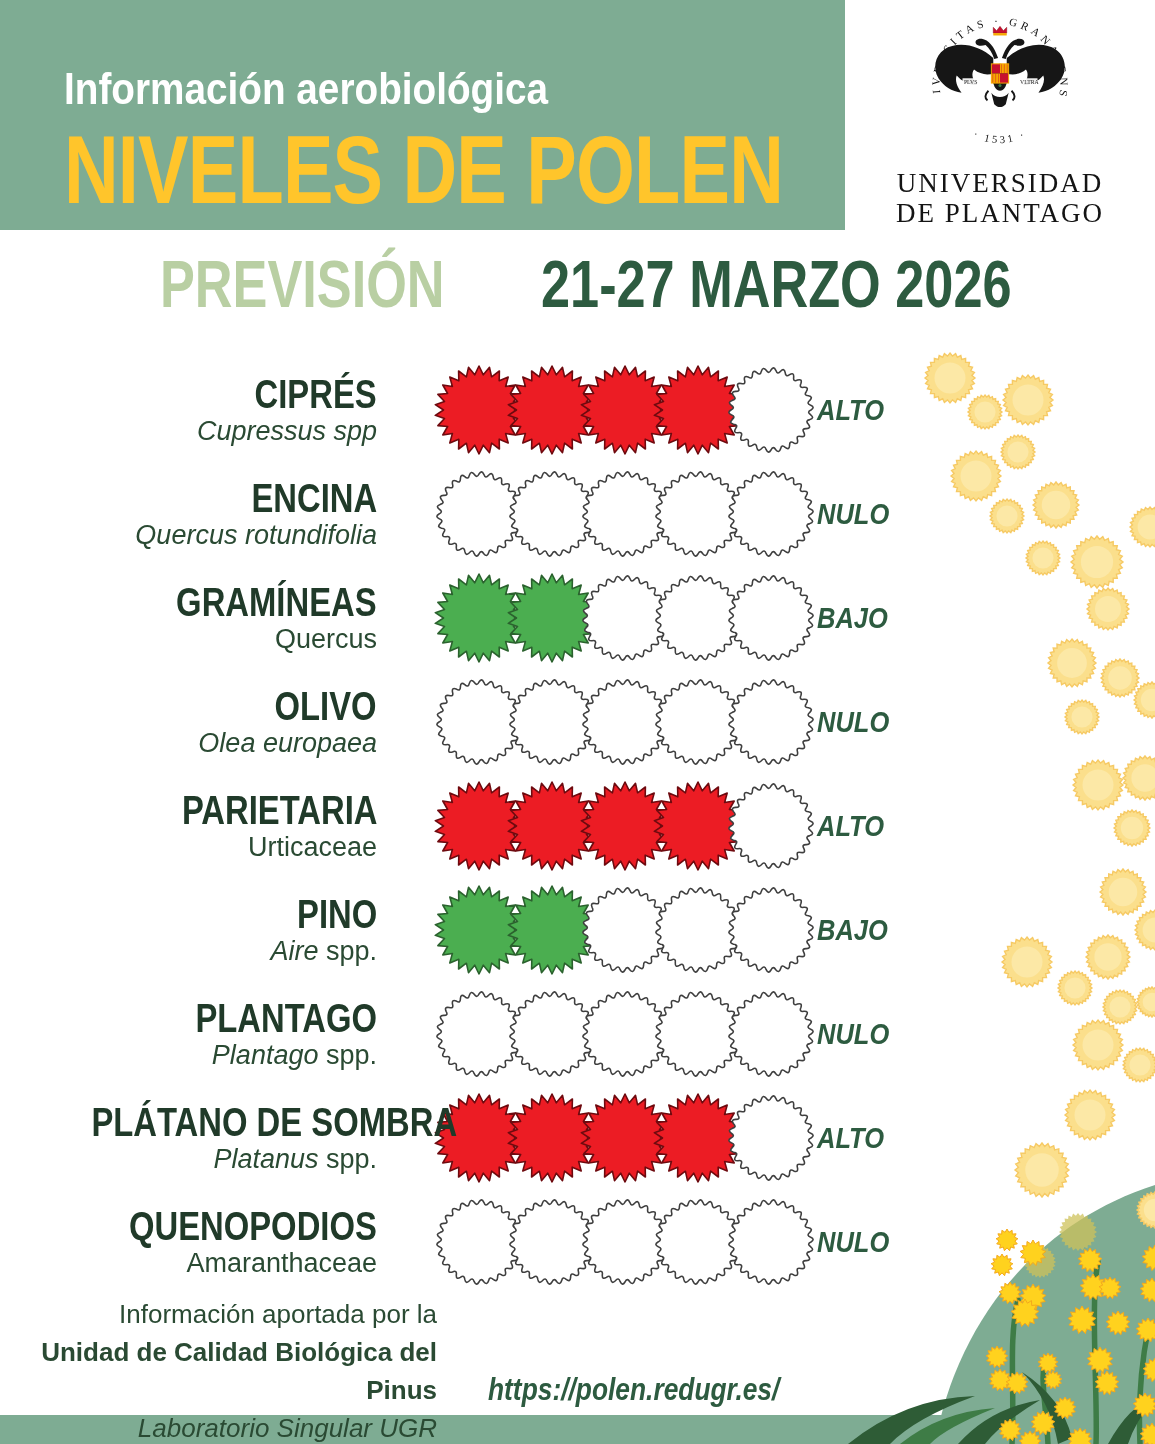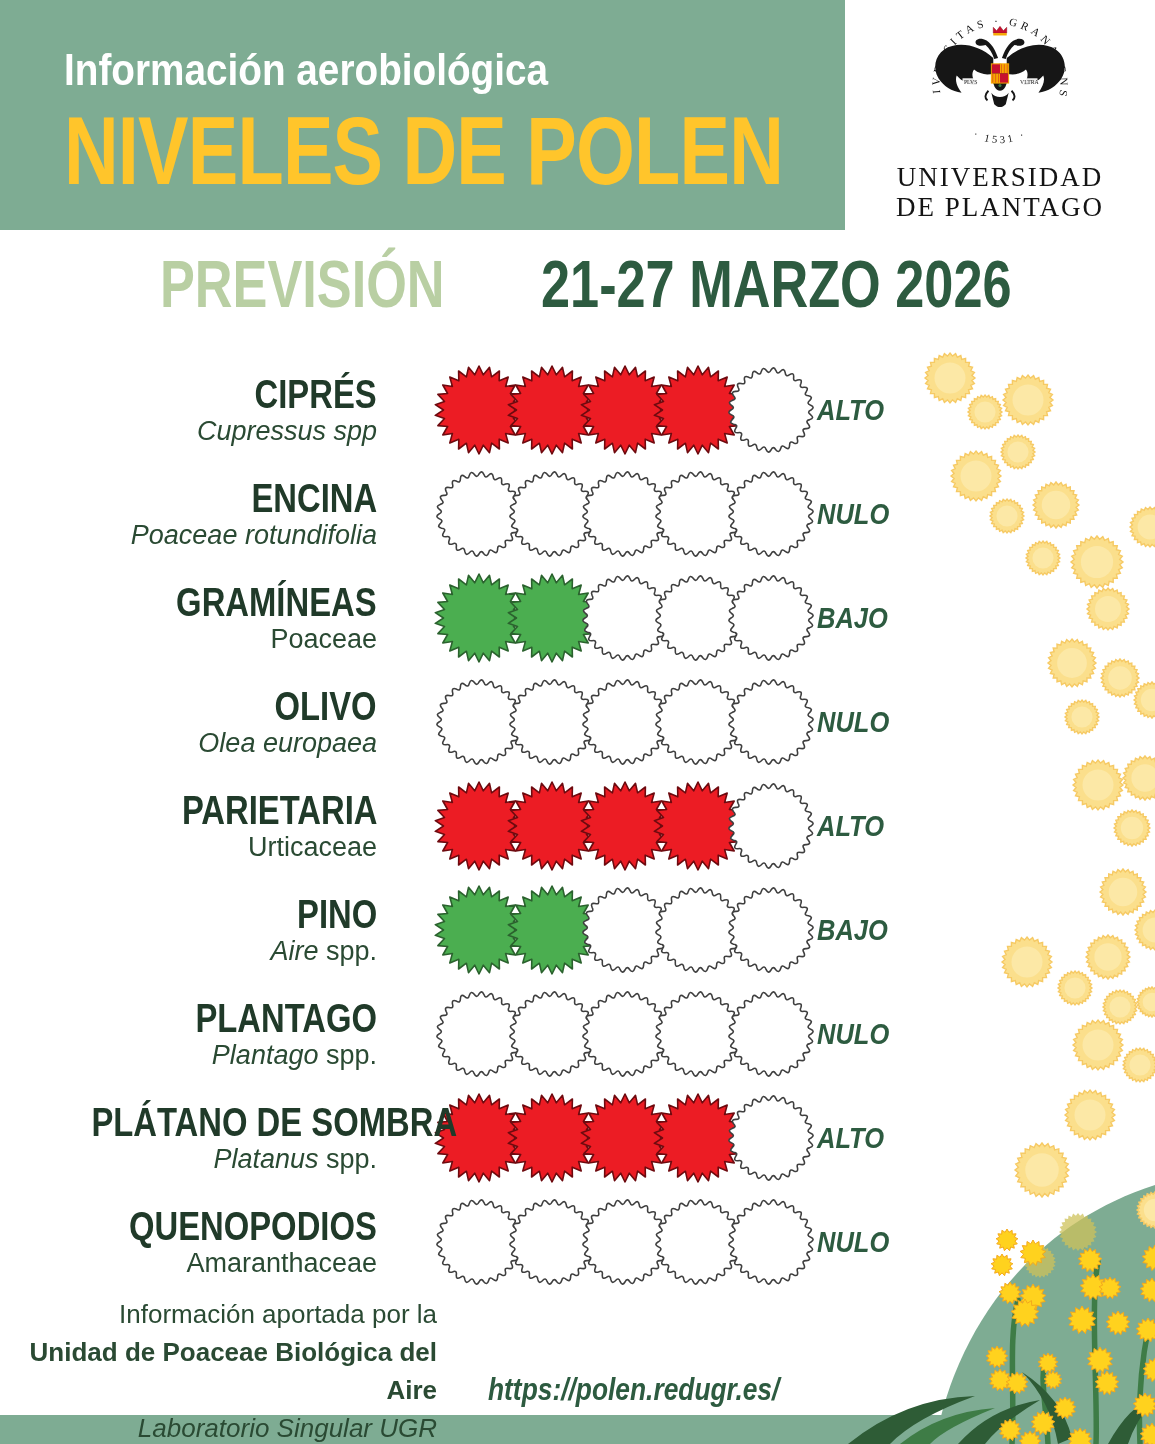--- a/index.html
+++ b/index.html
@@ -1,30 +1,30 @@
 <!DOCTYPE html>
 <html><head>
 <meta charset="utf-8">
 <style>
   html,body{margin:0;padding:0;background:#ffffff;}
   .poster{position:relative;width:1155px;height:1444px;overflow:hidden;background:#ffffff;
           font-family:"Liberation Sans",sans-serif;}
   
   .band{position:absolute;left:0;top:0;width:845px;height:230px;background:#7EAC93;
-        box-sizing:border-box;padding:46px 0 0 64px;}
+        box-sizing:border-box;padding:65px 0 0 64px;}
   .supertitle{color:#ffffff;font-size:44px;font-weight:bold;line-height:1.08;
               display:inline-block;transform:scaleX(.88);transform-origin:0 50%;}
   .title{color:#FFC52B;font-size:97px;font-weight:bold;line-height:1;margin-top:8px;
          letter-spacing:-1px;display:inline-block;transform:scaleX(.78);transform-origin:0 50%;white-space:nowrap;}
   
   .logo{position:absolute;left:845px;top:0;width:310px;height:232px;background:#ffffff;
         display:flex;flex-direction:column;align-items:center;padding-top:10px;box-sizing:border-box;}
   .logo svg{display:block;}
   .inst{font-family:"Liberation Serif",serif;color:#141414;font-size:27px;letter-spacing:2px;
-        line-height:1.12;text-align:center;margin-top:2px;}
+        line-height:1.12;text-align:center;margin-top:8px;}
   
   .forecast{position:absolute;left:160px;top:250px;display:flex;align-items:baseline;gap:4px;}
   .prev{color:#B9CFA3;font-size:67px;font-weight:bold;line-height:1;
         display:inline-block;transform:scaleX(.78);transform-origin:0 50%;white-space:nowrap;}
   .daterange{color:#2D5B40;font-size:67px;font-weight:bold;line-height:1;margin-left:12px;
         display:inline-block;transform:scaleX(.78);transform-origin:0 50%;white-space:nowrap;}
   
   .rows{position:absolute;left:0;top:358px;width:1155px;}
   .row{display:flex;align-items:center;height:104px;}
   .names{width:377px;text-align:right;flex:0 0 377px;}
@@ -235,36 +235,36 @@
           <path d="M192.0 2.0 L196.3 10.8 L202.5 3.3 L204.6 12.8 L212.4 7.0 L212.2 16.8 L221.2 13.1 L218.6 22.5 L228.2 21.0 L223.4 29.5 L233.1 30.4 L226.5 37.5 L235.7 40.7 L227.5 46.0 L235.7 51.3 L226.5 54.5 L233.1 61.6 L223.4 62.5 L228.2 71.0 L218.6 69.5 L221.2 78.9 L212.2 75.2 L212.4 85.0 L204.6 79.2 L202.5 88.7 L196.3 81.2 L192.0 90.0 L187.7 81.2 L181.5 88.7 L179.4 79.2 L171.6 85.0 L171.8 75.2 L162.8 78.9 L165.4 69.5 L155.8 71.0 L160.6 62.5 L150.9 61.6 L157.5 54.5 L148.3 51.3 L156.5 46.0 L148.3 40.7 L157.5 37.5 L150.9 30.4 L160.6 29.5 L155.8 21.0 L165.4 22.5 L162.8 13.1 L171.8 16.8 L171.6 7.0 L179.4 12.8 L181.5 3.3 L187.7 10.8 Z" fill="#EC1C24" stroke="#6E0A0F" stroke-width="1.6" stroke-linejoin="round"></path>
           <path d="M265.0 2.0 L269.3 10.8 L275.5 3.3 L277.6 12.8 L285.4 7.0 L285.2 16.8 L294.2 13.1 L291.6 22.5 L301.2 21.0 L296.4 29.5 L306.1 30.4 L299.5 37.5 L308.7 40.7 L300.5 46.0 L308.7 51.3 L299.5 54.5 L306.1 61.6 L296.4 62.5 L301.2 71.0 L291.6 69.5 L294.2 78.9 L285.2 75.2 L285.4 85.0 L277.6 79.2 L275.5 88.7 L269.3 81.2 L265.0 90.0 L260.7 81.2 L254.5 88.7 L252.4 79.2 L244.6 85.0 L244.8 75.2 L235.8 78.9 L238.4 69.5 L228.8 71.0 L233.6 62.5 L223.9 61.6 L230.5 54.5 L221.3 51.3 L229.5 46.0 L221.3 40.7 L230.5 37.5 L223.9 30.4 L233.6 29.5 L228.8 21.0 L238.4 22.5 L235.8 13.1 L244.8 16.8 L244.6 7.0 L252.4 12.8 L254.5 3.3 L260.7 10.8 Z" fill="#EC1C24" stroke="#6E0A0F" stroke-width="1.6" stroke-linejoin="round"></path>
           <path d="M338.0 6.0 Q340.7 1.6 342.8 6.3 Q344.4 11.1 347.6 7.2 Q351.2 3.5 352.2 8.6 Q352.6 13.6 356.6 10.6 Q361.0 7.9 360.7 13.1 Q359.9 18.1 364.5 16.1 Q369.5 14.5 367.9 19.5 Q365.9 24.1 370.9 23.3 Q376.1 23.0 373.4 27.4 Q370.4 31.4 375.4 31.8 Q380.5 32.8 376.8 36.4 Q372.9 39.6 377.7 41.2 Q382.4 43.3 378.0 46.0 Q373.4 48.1 377.7 50.8 Q381.8 54.0 376.8 55.6 Q371.9 56.6 375.4 60.2 Q378.6 64.3 373.4 64.6 Q368.4 64.4 370.9 68.7 Q373.0 73.4 367.9 72.5 Q363.1 71.1 364.5 75.9 Q365.4 81.0 360.7 78.9 Q356.4 76.4 356.6 81.4 Q356.3 86.6 352.2 83.4 Q348.6 79.9 347.6 84.8 Q346.0 89.8 342.8 85.7 Q340.1 81.4 338.0 86.0 Q335.3 90.4 333.2 85.7 Q331.6 80.9 328.4 84.8 Q324.8 88.5 323.8 83.4 Q323.4 78.4 319.4 81.4 Q315.0 84.1 315.3 78.9 Q316.1 73.9 311.5 75.9 Q306.5 77.5 308.1 72.5 Q310.1 67.9 305.1 68.7 Q299.9 69.0 302.6 64.6 Q305.6 60.6 300.6 60.2 Q295.5 59.2 299.2 55.6 Q303.1 52.4 298.3 50.8 Q293.6 48.7 298.0 46.0 Q302.6 43.9 298.3 41.2 Q294.2 38.0 299.2 36.4 Q304.1 35.4 300.6 31.8 Q297.4 27.7 302.6 27.4 Q307.6 27.6 305.1 23.3 Q303.0 18.6 308.1 19.5 Q312.9 20.9 311.5 16.1 Q310.6 11.0 315.3 13.1 Q319.6 15.6 319.4 10.6 Q319.7 5.4 323.8 8.6 Q327.4 12.1 328.4 7.2 Q330.0 2.2 333.2 6.3 Q335.9 10.6 338.0 6.0 Z" fill="#ffffff" stroke="#3F3F3F" stroke-width="1.6"></path>
         </svg>
       <div class="levelcell"><span class="lvl">ALTO</span></div>
     </div>
 
     <div class="row">
       <div class="names">
         <div><span class="nm">ENCINA</span></div>
-        <div class="sci"><i class="sci-i">Poaceae rotundifolia</i><span class="sci-r"></span></div>
+        <div class="sci"><i class="sci-i">Quercus rotundifolia</i><span class="sci-r"></span></div>
       </div>
       <svg class="badges" viewBox="0 0 384 92" width="384" height="92">
           <path d="M46.0 6.0 Q48.7 1.6 50.8 6.3 Q52.4 11.1 55.6 7.2 Q59.2 3.5 60.2 8.6 Q60.6 13.6 64.6 10.6 Q69.0 7.9 68.7 13.1 Q67.9 18.1 72.5 16.1 Q77.5 14.5 75.9 19.5 Q73.9 24.1 78.9 23.3 Q84.1 23.0 81.4 27.4 Q78.4 31.4 83.4 31.8 Q88.5 32.8 84.8 36.4 Q80.9 39.6 85.7 41.2 Q90.4 43.3 86.0 46.0 Q81.4 48.1 85.7 50.8 Q89.8 54.0 84.8 55.6 Q79.9 56.6 83.4 60.2 Q86.6 64.3 81.4 64.6 Q76.4 64.4 78.9 68.7 Q81.0 73.4 75.9 72.5 Q71.1 71.1 72.5 75.9 Q73.4 81.0 68.7 78.9 Q64.4 76.4 64.6 81.4 Q64.3 86.6 60.2 83.4 Q56.6 79.9 55.6 84.8 Q54.0 89.8 50.8 85.7 Q48.1 81.4 46.0 86.0 Q43.3 90.4 41.2 85.7 Q39.6 80.9 36.4 84.8 Q32.8 88.5 31.8 83.4 Q31.4 78.4 27.4 81.4 Q23.0 84.1 23.3 78.9 Q24.1 73.9 19.5 75.9 Q14.5 77.5 16.1 72.5 Q18.1 67.9 13.1 68.7 Q7.9 69.0 10.6 64.6 Q13.6 60.6 8.6 60.2 Q3.5 59.2 7.2 55.6 Q11.1 52.4 6.3 50.8 Q1.6 48.7 6.0 46.0 Q10.6 43.9 6.3 41.2 Q2.2 38.0 7.2 36.4 Q12.1 35.4 8.6 31.8 Q5.4 27.7 10.6 27.4 Q15.6 27.6 13.1 23.3 Q11.0 18.6 16.1 19.5 Q20.9 20.9 19.5 16.1 Q18.6 11.0 23.3 13.1 Q27.6 15.6 27.4 10.6 Q27.7 5.4 31.8 8.6 Q35.4 12.1 36.4 7.2 Q38.0 2.2 41.2 6.3 Q43.9 10.6 46.0 6.0 Z" fill="#ffffff" stroke="#3F3F3F" stroke-width="1.6"></path>
           <path d="M119.0 6.0 Q121.7 1.6 123.8 6.3 Q125.4 11.1 128.6 7.2 Q132.2 3.5 133.2 8.6 Q133.6 13.6 137.6 10.6 Q142.0 7.9 141.7 13.1 Q140.9 18.1 145.5 16.1 Q150.5 14.5 148.9 19.5 Q146.9 24.1 151.9 23.3 Q157.1 23.0 154.4 27.4 Q151.4 31.4 156.4 31.8 Q161.5 32.8 157.8 36.4 Q153.9 39.6 158.7 41.2 Q163.4 43.3 159.0 46.0 Q154.4 48.1 158.7 50.8 Q162.8 54.0 157.8 55.6 Q152.9 56.6 156.4 60.2 Q159.6 64.3 154.4 64.6 Q149.4 64.4 151.9 68.7 Q154.0 73.4 148.9 72.5 Q144.1 71.1 145.5 75.9 Q146.4 81.0 141.7 78.9 Q137.4 76.4 137.6 81.4 Q137.3 86.6 133.2 83.4 Q129.6 79.9 128.6 84.8 Q127.0 89.8 123.8 85.7 Q121.1 81.4 119.0 86.0 Q116.3 90.4 114.2 85.7 Q112.6 80.9 109.4 84.8 Q105.8 88.5 104.8 83.4 Q104.4 78.4 100.4 81.4 Q96.0 84.1 96.3 78.9 Q97.1 73.9 92.5 75.9 Q87.5 77.5 89.1 72.5 Q91.1 67.9 86.1 68.7 Q80.9 69.0 83.6 64.6 Q86.6 60.6 81.6 60.2 Q76.5 59.2 80.2 55.6 Q84.1 52.4 79.3 50.8 Q74.6 48.7 79.0 46.0 Q83.6 43.9 79.3 41.2 Q75.2 38.0 80.2 36.4 Q85.1 35.4 81.6 31.8 Q78.4 27.7 83.6 27.4 Q88.6 27.6 86.1 23.3 Q84.0 18.6 89.1 19.5 Q93.9 20.9 92.5 16.1 Q91.6 11.0 96.3 13.1 Q100.6 15.6 100.4 10.6 Q100.7 5.4 104.8 8.6 Q108.4 12.1 109.4 7.2 Q111.0 2.2 114.2 6.3 Q116.9 10.6 119.0 6.0 Z" fill="#ffffff" stroke="#3F3F3F" stroke-width="1.6"></path>
           <path d="M192.0 6.0 Q194.7 1.6 196.8 6.3 Q198.4 11.1 201.6 7.2 Q205.2 3.5 206.2 8.6 Q206.6 13.6 210.6 10.6 Q215.0 7.9 214.7 13.1 Q213.9 18.1 218.5 16.1 Q223.5 14.5 221.9 19.5 Q219.9 24.1 224.9 23.3 Q230.1 23.0 227.4 27.4 Q224.4 31.4 229.4 31.8 Q234.5 32.8 230.8 36.4 Q226.9 39.6 231.7 41.2 Q236.4 43.3 232.0 46.0 Q227.4 48.1 231.7 50.8 Q235.8 54.0 230.8 55.6 Q225.9 56.6 229.4 60.2 Q232.6 64.3 227.4 64.6 Q222.4 64.4 224.9 68.7 Q227.0 73.4 221.9 72.5 Q217.1 71.1 218.5 75.9 Q219.4 81.0 214.7 78.9 Q210.4 76.4 210.6 81.4 Q210.3 86.6 206.2 83.4 Q202.6 79.9 201.6 84.8 Q200.0 89.8 196.8 85.7 Q194.1 81.4 192.0 86.0 Q189.3 90.4 187.2 85.7 Q185.6 80.9 182.4 84.8 Q178.8 88.5 177.8 83.4 Q177.4 78.4 173.4 81.4 Q169.0 84.1 169.3 78.9 Q170.1 73.9 165.5 75.9 Q160.5 77.5 162.1 72.5 Q164.1 67.9 159.1 68.7 Q153.9 69.0 156.6 64.6 Q159.6 60.6 154.6 60.2 Q149.5 59.2 153.2 55.6 Q157.1 52.4 152.3 50.8 Q147.6 48.7 152.0 46.0 Q156.6 43.9 152.3 41.2 Q148.2 38.0 153.2 36.4 Q158.1 35.4 154.6 31.8 Q151.4 27.7 156.6 27.4 Q161.6 27.6 159.1 23.3 Q157.0 18.6 162.1 19.5 Q166.9 20.9 165.5 16.1 Q164.6 11.0 169.3 13.1 Q173.6 15.6 173.4 10.6 Q173.7 5.4 177.8 8.6 Q181.4 12.1 182.4 7.2 Q184.0 2.2 187.2 6.3 Q189.9 10.6 192.0 6.0 Z" fill="#ffffff" stroke="#3F3F3F" stroke-width="1.6"></path>
           <path d="M265.0 6.0 Q267.7 1.6 269.8 6.3 Q271.4 11.1 274.6 7.2 Q278.2 3.5 279.2 8.6 Q279.6 13.6 283.6 10.6 Q288.0 7.9 287.7 13.1 Q286.9 18.1 291.5 16.1 Q296.5 14.5 294.9 19.5 Q292.9 24.1 297.9 23.3 Q303.1 23.0 300.4 27.4 Q297.4 31.4 302.4 31.8 Q307.5 32.8 303.8 36.4 Q299.9 39.6 304.7 41.2 Q309.4 43.3 305.0 46.0 Q300.4 48.1 304.7 50.8 Q308.8 54.0 303.8 55.6 Q298.9 56.6 302.4 60.2 Q305.6 64.3 300.4 64.6 Q295.4 64.4 297.9 68.7 Q300.0 73.4 294.9 72.5 Q290.1 71.1 291.5 75.9 Q292.4 81.0 287.7 78.9 Q283.4 76.4 283.6 81.4 Q283.3 86.6 279.2 83.4 Q275.6 79.9 274.6 84.8 Q273.0 89.8 269.8 85.7 Q267.1 81.4 265.0 86.0 Q262.3 90.4 260.2 85.7 Q258.6 80.9 255.4 84.8 Q251.8 88.5 250.8 83.4 Q250.4 78.4 246.4 81.4 Q242.0 84.1 242.3 78.9 Q243.1 73.9 238.5 75.9 Q233.5 77.5 235.1 72.5 Q237.1 67.9 232.1 68.7 Q226.9 69.0 229.6 64.6 Q232.6 60.6 227.6 60.2 Q222.5 59.2 226.2 55.6 Q230.1 52.4 225.3 50.8 Q220.6 48.7 225.0 46.0 Q229.6 43.9 225.3 41.2 Q221.2 38.0 226.2 36.4 Q231.1 35.4 227.6 31.8 Q224.4 27.7 229.6 27.4 Q234.6 27.6 232.1 23.3 Q230.0 18.6 235.1 19.5 Q239.9 20.9 238.5 16.1 Q237.6 11.0 242.3 13.1 Q246.6 15.6 246.4 10.6 Q246.7 5.4 250.8 8.6 Q254.4 12.1 255.4 7.2 Q257.0 2.2 260.2 6.3 Q262.9 10.6 265.0 6.0 Z" fill="#ffffff" stroke="#3F3F3F" stroke-width="1.6"></path>
           <path d="M338.0 6.0 Q340.7 1.6 342.8 6.3 Q344.4 11.1 347.6 7.2 Q351.2 3.5 352.2 8.6 Q352.6 13.6 356.6 10.6 Q361.0 7.9 360.7 13.1 Q359.9 18.1 364.5 16.1 Q369.5 14.5 367.9 19.5 Q365.9 24.1 370.9 23.3 Q376.1 23.0 373.4 27.4 Q370.4 31.4 375.4 31.8 Q380.5 32.8 376.8 36.4 Q372.9 39.6 377.7 41.2 Q382.4 43.3 378.0 46.0 Q373.4 48.1 377.7 50.8 Q381.8 54.0 376.8 55.6 Q371.9 56.6 375.4 60.2 Q378.6 64.3 373.4 64.6 Q368.4 64.4 370.9 68.7 Q373.0 73.4 367.9 72.5 Q363.1 71.1 364.5 75.9 Q365.4 81.0 360.7 78.9 Q356.4 76.4 356.6 81.4 Q356.3 86.6 352.2 83.4 Q348.6 79.9 347.6 84.8 Q346.0 89.8 342.8 85.7 Q340.1 81.4 338.0 86.0 Q335.3 90.4 333.2 85.7 Q331.6 80.9 328.4 84.8 Q324.8 88.5 323.8 83.4 Q323.4 78.4 319.4 81.4 Q315.0 84.1 315.3 78.9 Q316.1 73.9 311.5 75.9 Q306.5 77.5 308.1 72.5 Q310.1 67.9 305.1 68.7 Q299.9 69.0 302.6 64.6 Q305.6 60.6 300.6 60.2 Q295.5 59.2 299.2 55.6 Q303.1 52.4 298.3 50.8 Q293.6 48.7 298.0 46.0 Q302.6 43.9 298.3 41.2 Q294.2 38.0 299.2 36.4 Q304.1 35.4 300.6 31.8 Q297.4 27.7 302.6 27.4 Q307.6 27.6 305.1 23.3 Q303.0 18.6 308.1 19.5 Q312.9 20.9 311.5 16.1 Q310.6 11.0 315.3 13.1 Q319.6 15.6 319.4 10.6 Q319.7 5.4 323.8 8.6 Q327.4 12.1 328.4 7.2 Q330.0 2.2 333.2 6.3 Q335.9 10.6 338.0 6.0 Z" fill="#ffffff" stroke="#3F3F3F" stroke-width="1.6"></path>
         </svg>
       <div class="levelcell"><span class="lvl">NULO</span></div>
     </div>
 
     <div class="row">
       <div class="names">
         <div><span class="nm">GRAMÍNEAS</span></div>
-        <div class="sci"><i class="sci-i"></i><span class="sci-r">Poaceae</span></div>
+        <div class="sci"><i class="sci-i"></i><span class="sci-r">Quercus</span></div>
       </div>
       <svg class="badges" viewBox="0 0 384 92" width="384" height="92">
           <path d="M46.0 2.0 L50.3 10.8 L56.5 3.3 L58.6 12.8 L66.4 7.0 L66.2 16.8 L75.2 13.1 L72.6 22.5 L82.2 21.0 L77.4 29.5 L87.1 30.4 L80.5 37.5 L89.7 40.7 L81.5 46.0 L89.7 51.3 L80.5 54.5 L87.1 61.6 L77.4 62.5 L82.2 71.0 L72.6 69.5 L75.2 78.9 L66.2 75.2 L66.4 85.0 L58.6 79.2 L56.5 88.7 L50.3 81.2 L46.0 90.0 L41.7 81.2 L35.5 88.7 L33.4 79.2 L25.6 85.0 L25.8 75.2 L16.8 78.9 L19.4 69.5 L9.8 71.0 L14.6 62.5 L4.9 61.6 L11.5 54.5 L2.3 51.3 L10.5 46.0 L2.3 40.7 L11.5 37.5 L4.9 30.4 L14.6 29.5 L9.8 21.0 L19.4 22.5 L16.8 13.1 L25.8 16.8 L25.6 7.0 L33.4 12.8 L35.5 3.3 L41.7 10.8 Z" fill="#4BAE50" stroke="#2B622E" stroke-width="1.6" stroke-linejoin="round"></path>
           <path d="M119.0 2.0 L123.3 10.8 L129.5 3.3 L131.6 12.8 L139.4 7.0 L139.2 16.8 L148.2 13.1 L145.6 22.5 L155.2 21.0 L150.4 29.5 L160.1 30.4 L153.5 37.5 L162.7 40.7 L154.5 46.0 L162.7 51.3 L153.5 54.5 L160.1 61.6 L150.4 62.5 L155.2 71.0 L145.6 69.5 L148.2 78.9 L139.2 75.2 L139.4 85.0 L131.6 79.2 L129.5 88.7 L123.3 81.2 L119.0 90.0 L114.7 81.2 L108.5 88.7 L106.4 79.2 L98.6 85.0 L98.8 75.2 L89.8 78.9 L92.4 69.5 L82.8 71.0 L87.6 62.5 L77.9 61.6 L84.5 54.5 L75.3 51.3 L83.5 46.0 L75.3 40.7 L84.5 37.5 L77.9 30.4 L87.6 29.5 L82.8 21.0 L92.4 22.5 L89.8 13.1 L98.8 16.8 L98.6 7.0 L106.4 12.8 L108.5 3.3 L114.7 10.8 Z" fill="#4BAE50" stroke="#2B622E" stroke-width="1.6" stroke-linejoin="round"></path>
           <path d="M192.0 6.0 Q194.7 1.6 196.8 6.3 Q198.4 11.1 201.6 7.2 Q205.2 3.5 206.2 8.6 Q206.6 13.6 210.6 10.6 Q215.0 7.9 214.7 13.1 Q213.9 18.1 218.5 16.1 Q223.5 14.5 221.9 19.5 Q219.9 24.1 224.9 23.3 Q230.1 23.0 227.4 27.4 Q224.4 31.4 229.4 31.8 Q234.5 32.8 230.8 36.4 Q226.9 39.6 231.7 41.2 Q236.4 43.3 232.0 46.0 Q227.4 48.1 231.7 50.8 Q235.8 54.0 230.8 55.6 Q225.9 56.6 229.4 60.2 Q232.6 64.3 227.4 64.6 Q222.4 64.4 224.9 68.7 Q227.0 73.4 221.9 72.5 Q217.1 71.1 218.5 75.9 Q219.4 81.0 214.7 78.9 Q210.4 76.4 210.6 81.4 Q210.3 86.6 206.2 83.4 Q202.6 79.9 201.6 84.8 Q200.0 89.8 196.8 85.7 Q194.1 81.4 192.0 86.0 Q189.3 90.4 187.2 85.7 Q185.6 80.9 182.4 84.8 Q178.8 88.5 177.8 83.4 Q177.4 78.4 173.4 81.4 Q169.0 84.1 169.3 78.9 Q170.1 73.9 165.5 75.9 Q160.5 77.5 162.1 72.5 Q164.1 67.9 159.1 68.7 Q153.9 69.0 156.6 64.6 Q159.6 60.6 154.6 60.2 Q149.5 59.2 153.2 55.6 Q157.1 52.4 152.3 50.8 Q147.6 48.7 152.0 46.0 Q156.6 43.9 152.3 41.2 Q148.2 38.0 153.2 36.4 Q158.1 35.4 154.6 31.8 Q151.4 27.7 156.6 27.4 Q161.6 27.6 159.1 23.3 Q157.0 18.6 162.1 19.5 Q166.9 20.9 165.5 16.1 Q164.6 11.0 169.3 13.1 Q173.6 15.6 173.4 10.6 Q173.7 5.4 177.8 8.6 Q181.4 12.1 182.4 7.2 Q184.0 2.2 187.2 6.3 Q189.9 10.6 192.0 6.0 Z" fill="#ffffff" stroke="#3F3F3F" stroke-width="1.6"></path>
           <path d="M265.0 6.0 Q267.7 1.6 269.8 6.3 Q271.4 11.1 274.6 7.2 Q278.2 3.5 279.2 8.6 Q279.6 13.6 283.6 10.6 Q288.0 7.9 287.7 13.1 Q286.9 18.1 291.5 16.1 Q296.5 14.5 294.9 19.5 Q292.9 24.1 297.9 23.3 Q303.1 23.0 300.4 27.4 Q297.4 31.4 302.4 31.8 Q307.5 32.8 303.8 36.4 Q299.9 39.6 304.7 41.2 Q309.4 43.3 305.0 46.0 Q300.4 48.1 304.7 50.8 Q308.8 54.0 303.8 55.6 Q298.9 56.6 302.4 60.2 Q305.6 64.3 300.4 64.6 Q295.4 64.4 297.9 68.7 Q300.0 73.4 294.9 72.5 Q290.1 71.1 291.5 75.9 Q292.4 81.0 287.7 78.9 Q283.4 76.4 283.6 81.4 Q283.3 86.6 279.2 83.4 Q275.6 79.9 274.6 84.8 Q273.0 89.8 269.8 85.7 Q267.1 81.4 265.0 86.0 Q262.3 90.4 260.2 85.7 Q258.6 80.9 255.4 84.8 Q251.8 88.5 250.8 83.4 Q250.4 78.4 246.4 81.4 Q242.0 84.1 242.3 78.9 Q243.1 73.9 238.5 75.9 Q233.5 77.5 235.1 72.5 Q237.1 67.9 232.1 68.7 Q226.9 69.0 229.6 64.6 Q232.6 60.6 227.6 60.2 Q222.5 59.2 226.2 55.6 Q230.1 52.4 225.3 50.8 Q220.6 48.7 225.0 46.0 Q229.6 43.9 225.3 41.2 Q221.2 38.0 226.2 36.4 Q231.1 35.4 227.6 31.8 Q224.4 27.7 229.6 27.4 Q234.6 27.6 232.1 23.3 Q230.0 18.6 235.1 19.5 Q239.9 20.9 238.5 16.1 Q237.6 11.0 242.3 13.1 Q246.6 15.6 246.4 10.6 Q246.7 5.4 250.8 8.6 Q254.4 12.1 255.4 7.2 Q257.0 2.2 260.2 6.3 Q262.9 10.6 265.0 6.0 Z" fill="#ffffff" stroke="#3F3F3F" stroke-width="1.6"></path>
           <path d="M338.0 6.0 Q340.7 1.6 342.8 6.3 Q344.4 11.1 347.6 7.2 Q351.2 3.5 352.2 8.6 Q352.6 13.6 356.6 10.6 Q361.0 7.9 360.7 13.1 Q359.9 18.1 364.5 16.1 Q369.5 14.5 367.9 19.5 Q365.9 24.1 370.9 23.3 Q376.1 23.0 373.4 27.4 Q370.4 31.4 375.4 31.8 Q380.5 32.8 376.8 36.4 Q372.9 39.6 377.7 41.2 Q382.4 43.3 378.0 46.0 Q373.4 48.1 377.7 50.8 Q381.8 54.0 376.8 55.6 Q371.9 56.6 375.4 60.2 Q378.6 64.3 373.4 64.6 Q368.4 64.4 370.9 68.7 Q373.0 73.4 367.9 72.5 Q363.1 71.1 364.5 75.9 Q365.4 81.0 360.7 78.9 Q356.4 76.4 356.6 81.4 Q356.3 86.6 352.2 83.4 Q348.6 79.9 347.6 84.8 Q346.0 89.8 342.8 85.7 Q340.1 81.4 338.0 86.0 Q335.3 90.4 333.2 85.7 Q331.6 80.9 328.4 84.8 Q324.8 88.5 323.8 83.4 Q323.4 78.4 319.4 81.4 Q315.0 84.1 315.3 78.9 Q316.1 73.9 311.5 75.9 Q306.5 77.5 308.1 72.5 Q310.1 67.9 305.1 68.7 Q299.9 69.0 302.6 64.6 Q305.6 60.6 300.6 60.2 Q295.5 59.2 299.2 55.6 Q303.1 52.4 298.3 50.8 Q293.6 48.7 298.0 46.0 Q302.6 43.9 298.3 41.2 Q294.2 38.0 299.2 36.4 Q304.1 35.4 300.6 31.8 Q297.4 27.7 302.6 27.4 Q307.6 27.6 305.1 23.3 Q303.0 18.6 308.1 19.5 Q312.9 20.9 311.5 16.1 Q310.6 11.0 315.3 13.1 Q319.6 15.6 319.4 10.6 Q319.7 5.4 323.8 8.6 Q327.4 12.1 328.4 7.2 Q330.0 2.2 333.2 6.3 Q335.9 10.6 338.0 6.0 Z" fill="#ffffff" stroke="#3F3F3F" stroke-width="1.6"></path>
         </svg>
       <div class="levelcell"><span class="lvl">BAJO</span></div>
     </div>
@@ -355,19 +355,19 @@
           <path d="M192.0 6.0 Q194.7 1.6 196.8 6.3 Q198.4 11.1 201.6 7.2 Q205.2 3.5 206.2 8.6 Q206.6 13.6 210.6 10.6 Q215.0 7.9 214.7 13.1 Q213.9 18.1 218.5 16.1 Q223.5 14.5 221.9 19.5 Q219.9 24.1 224.9 23.3 Q230.1 23.0 227.4 27.4 Q224.4 31.4 229.4 31.8 Q234.5 32.8 230.8 36.4 Q226.9 39.6 231.7 41.2 Q236.4 43.3 232.0 46.0 Q227.4 48.1 231.7 50.8 Q235.8 54.0 230.8 55.6 Q225.9 56.6 229.4 60.2 Q232.6 64.3 227.4 64.6 Q222.4 64.4 224.9 68.7 Q227.0 73.4 221.9 72.5 Q217.1 71.1 218.5 75.9 Q219.4 81.0 214.7 78.9 Q210.4 76.4 210.6 81.4 Q210.3 86.6 206.2 83.4 Q202.6 79.9 201.6 84.8 Q200.0 89.8 196.8 85.7 Q194.1 81.4 192.0 86.0 Q189.3 90.4 187.2 85.7 Q185.6 80.9 182.4 84.8 Q178.8 88.5 177.8 83.4 Q177.4 78.4 173.4 81.4 Q169.0 84.1 169.3 78.9 Q170.1 73.9 165.5 75.9 Q160.5 77.5 162.1 72.5 Q164.1 67.9 159.1 68.7 Q153.9 69.0 156.6 64.6 Q159.6 60.6 154.6 60.2 Q149.5 59.2 153.2 55.6 Q157.1 52.4 152.3 50.8 Q147.6 48.7 152.0 46.0 Q156.6 43.9 152.3 41.2 Q148.2 38.0 153.2 36.4 Q158.1 35.4 154.6 31.8 Q151.4 27.7 156.6 27.4 Q161.6 27.6 159.1 23.3 Q157.0 18.6 162.1 19.5 Q166.9 20.9 165.5 16.1 Q164.6 11.0 169.3 13.1 Q173.6 15.6 173.4 10.6 Q173.7 5.4 177.8 8.6 Q181.4 12.1 182.4 7.2 Q184.0 2.2 187.2 6.3 Q189.9 10.6 192.0 6.0 Z" fill="#ffffff" stroke="#3F3F3F" stroke-width="1.6"></path>
           <path d="M265.0 6.0 Q267.7 1.6 269.8 6.3 Q271.4 11.1 274.6 7.2 Q278.2 3.5 279.2 8.6 Q279.6 13.6 283.6 10.6 Q288.0 7.9 287.7 13.1 Q286.9 18.1 291.5 16.1 Q296.5 14.5 294.9 19.5 Q292.9 24.1 297.9 23.3 Q303.1 23.0 300.4 27.4 Q297.4 31.4 302.4 31.8 Q307.5 32.8 303.8 36.4 Q299.9 39.6 304.7 41.2 Q309.4 43.3 305.0 46.0 Q300.4 48.1 304.7 50.8 Q308.8 54.0 303.8 55.6 Q298.9 56.6 302.4 60.2 Q305.6 64.3 300.4 64.6 Q295.4 64.4 297.9 68.7 Q300.0 73.4 294.9 72.5 Q290.1 71.1 291.5 75.9 Q292.4 81.0 287.7 78.9 Q283.4 76.4 283.6 81.4 Q283.3 86.6 279.2 83.4 Q275.6 79.9 274.6 84.8 Q273.0 89.8 269.8 85.7 Q267.1 81.4 265.0 86.0 Q262.3 90.4 260.2 85.7 Q258.6 80.9 255.4 84.8 Q251.8 88.5 250.8 83.4 Q250.4 78.4 246.4 81.4 Q242.0 84.1 242.3 78.9 Q243.1 73.9 238.5 75.9 Q233.5 77.5 235.1 72.5 Q237.1 67.9 232.1 68.7 Q226.9 69.0 229.6 64.6 Q232.6 60.6 227.6 60.2 Q222.5 59.2 226.2 55.6 Q230.1 52.4 225.3 50.8 Q220.6 48.7 225.0 46.0 Q229.6 43.9 225.3 41.2 Q221.2 38.0 226.2 36.4 Q231.1 35.4 227.6 31.8 Q224.4 27.7 229.6 27.4 Q234.6 27.6 232.1 23.3 Q230.0 18.6 235.1 19.5 Q239.9 20.9 238.5 16.1 Q237.6 11.0 242.3 13.1 Q246.6 15.6 246.4 10.6 Q246.7 5.4 250.8 8.6 Q254.4 12.1 255.4 7.2 Q257.0 2.2 260.2 6.3 Q262.9 10.6 265.0 6.0 Z" fill="#ffffff" stroke="#3F3F3F" stroke-width="1.6"></path>
           <path d="M338.0 6.0 Q340.7 1.6 342.8 6.3 Q344.4 11.1 347.6 7.2 Q351.2 3.5 352.2 8.6 Q352.6 13.6 356.6 10.6 Q361.0 7.9 360.7 13.1 Q359.9 18.1 364.5 16.1 Q369.5 14.5 367.9 19.5 Q365.9 24.1 370.9 23.3 Q376.1 23.0 373.4 27.4 Q370.4 31.4 375.4 31.8 Q380.5 32.8 376.8 36.4 Q372.9 39.6 377.7 41.2 Q382.4 43.3 378.0 46.0 Q373.4 48.1 377.7 50.8 Q381.8 54.0 376.8 55.6 Q371.9 56.6 375.4 60.2 Q378.6 64.3 373.4 64.6 Q368.4 64.4 370.9 68.7 Q373.0 73.4 367.9 72.5 Q363.1 71.1 364.5 75.9 Q365.4 81.0 360.7 78.9 Q356.4 76.4 356.6 81.4 Q356.3 86.6 352.2 83.4 Q348.6 79.9 347.6 84.8 Q346.0 89.8 342.8 85.7 Q340.1 81.4 338.0 86.0 Q335.3 90.4 333.2 85.7 Q331.6 80.9 328.4 84.8 Q324.8 88.5 323.8 83.4 Q323.4 78.4 319.4 81.4 Q315.0 84.1 315.3 78.9 Q316.1 73.9 311.5 75.9 Q306.5 77.5 308.1 72.5 Q310.1 67.9 305.1 68.7 Q299.9 69.0 302.6 64.6 Q305.6 60.6 300.6 60.2 Q295.5 59.2 299.2 55.6 Q303.1 52.4 298.3 50.8 Q293.6 48.7 298.0 46.0 Q302.6 43.9 298.3 41.2 Q294.2 38.0 299.2 36.4 Q304.1 35.4 300.6 31.8 Q297.4 27.7 302.6 27.4 Q307.6 27.6 305.1 23.3 Q303.0 18.6 308.1 19.5 Q312.9 20.9 311.5 16.1 Q310.6 11.0 315.3 13.1 Q319.6 15.6 319.4 10.6 Q319.7 5.4 323.8 8.6 Q327.4 12.1 328.4 7.2 Q330.0 2.2 333.2 6.3 Q335.9 10.6 338.0 6.0 Z" fill="#ffffff" stroke="#3F3F3F" stroke-width="1.6"></path>
         </svg>
       <div class="levelcell"><span class="lvl">NULO</span></div>
     </div>
   </div>
 
   <div class="credits">
     <div>Información aportada por la</div>
-    <div class="cr-bold">Unidad de Poaceae Biológica del Aire</div>
+    <div class="cr-bold">Unidad de Calidad Biológica del Pinus</div>
     <div class="cr-italic">Laboratorio Singular UGR</div>
 
   </div>
   <a class="url" href="#">https://polen.redugr.es/</a>
 
 </div>
 
 </body></html>

